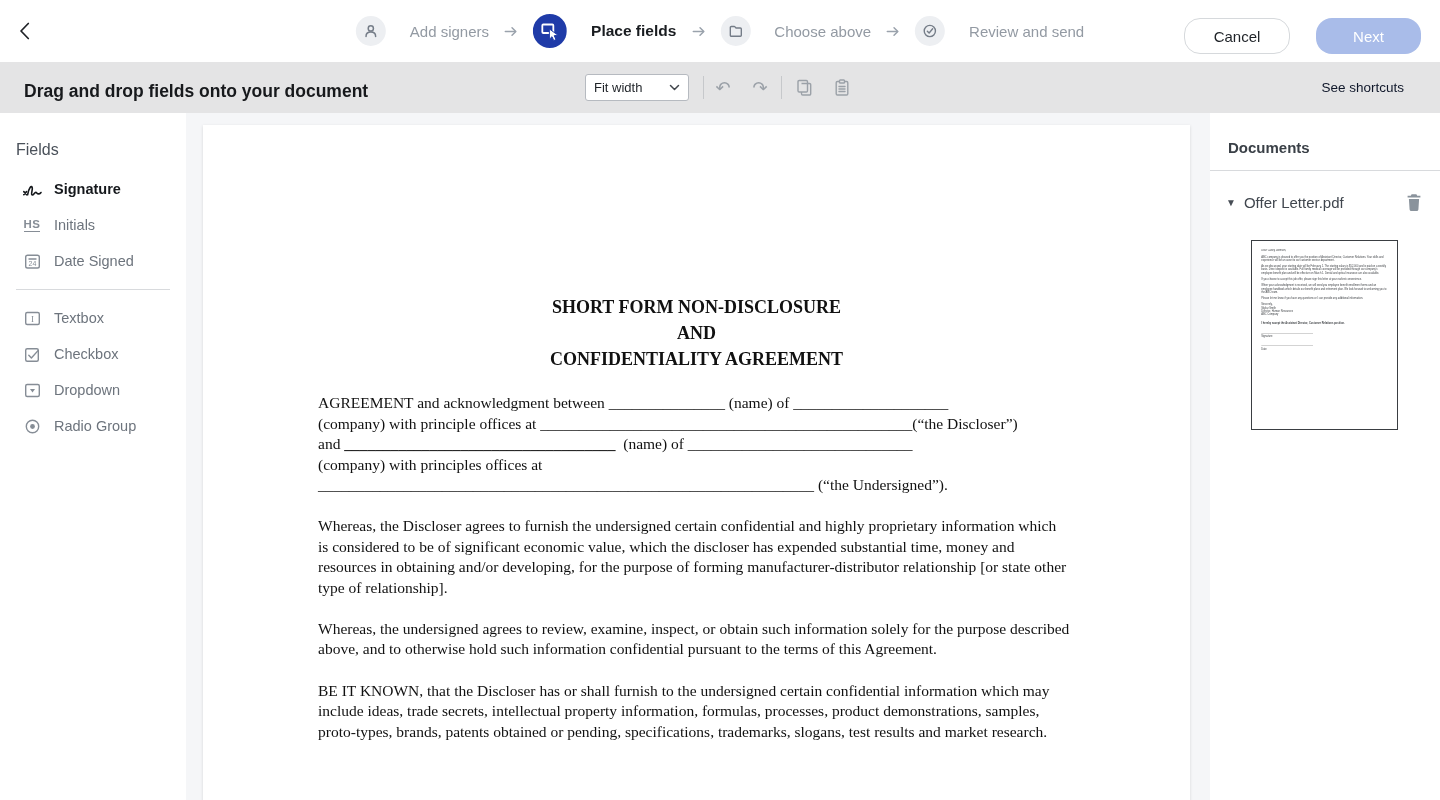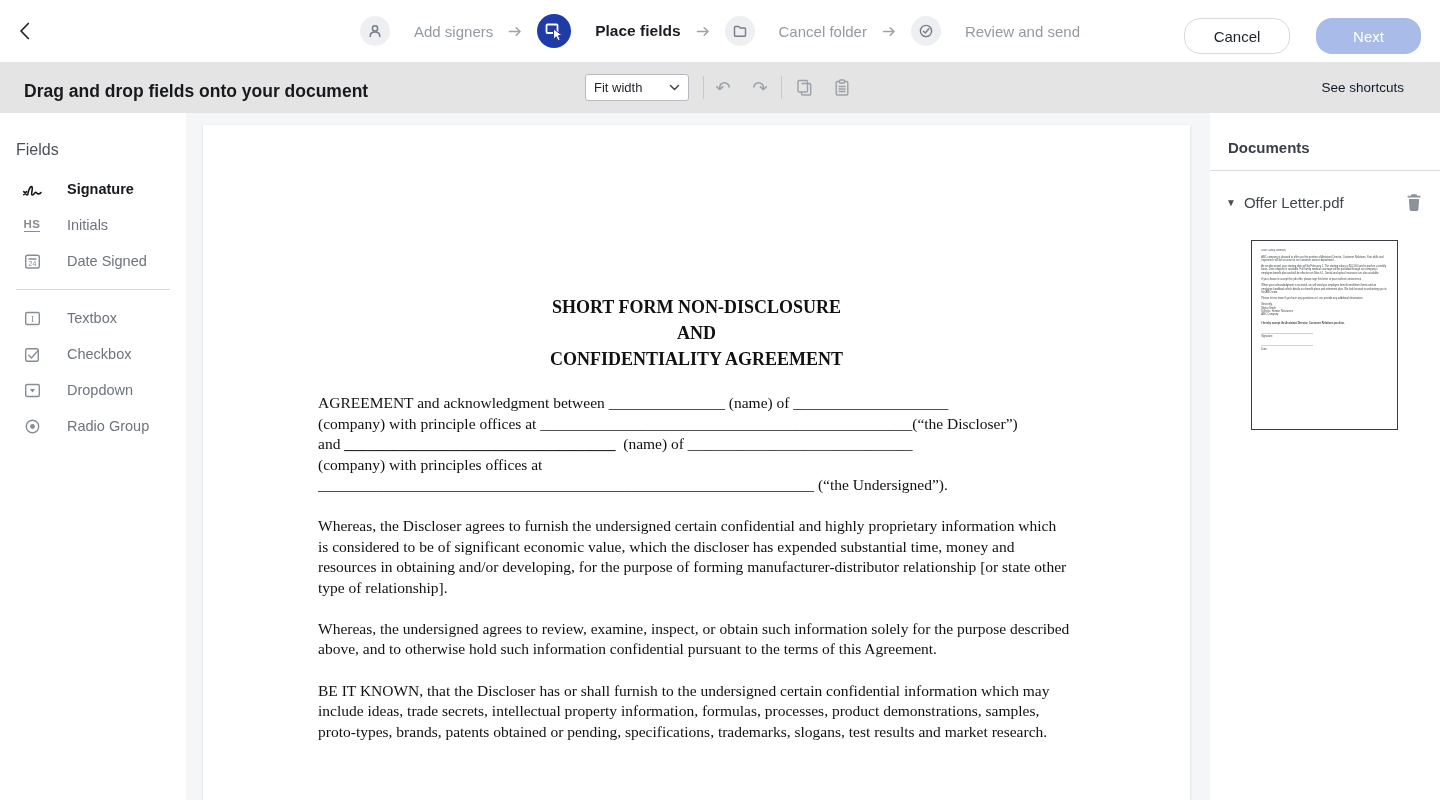--- a/index.html
+++ b/index.html
@@ -31,21 +31,21 @@
   .zoom-select .chev{margin-left:auto;display:flex}
   .tool-sep{position:absolute;top:14px;width:1px;height:23px;background:#c6c8cb}
   .tool-ic{position:absolute;top:0;height:51px;width:30px;border:0;background:transparent;display:flex;align-items:center;justify-content:center;color:var(--c-toolicon);cursor:pointer}
   .tool-ic.uc{font-family:"DejaVu Sans",sans-serif;font-size:18px;line-height:1}
   .see-shortcuts{position:absolute;right:36px;top:0;height:51px;display:flex;align-items:center;font-size:13.5px;color:#0f172a;cursor:pointer;background:transparent;border:0;font-family:"Liberation Sans",sans-serif}
 
   
   .fields-panel{position:absolute;left:0;top:113px;width:186px;bottom:0;background:#fff}
   .fields-heading{padding:28px 0 12px 16px;font-size:16px;color:#4a515a}
   .field-item{display:flex;align-items:center;height:36px;padding-left:21px;cursor:grab}
-  .field-ic{width:22px;display:flex;justify-content:center;margin-right:24px;color:var(--c-icongray);flex:0 0 auto}
+  .field-ic{width:22px;display:flex;justify-content:center;margin-right:11px;color:var(--c-icongray);flex:0 0 auto}
   .field-label{font-size:14.5px;color:var(--c-sidetext)}
   .field-item.active .field-label{color:#15181c;font-weight:bold}
   .field-item.active .field-ic{color:#15181c}
   .hs-ic{font-size:11.5px;font-weight:bold;color:var(--c-icongray);border-bottom:1.5px solid var(--c-icongray);letter-spacing:.5px;line-height:1.1;padding-bottom:1px}
   .fields-divider{height:1px;background:var(--c-divider);margin:10px 16px 10px 16px}
 
   
   .canvas{position:absolute;left:186px;top:113px;width:1024px;bottom:0;background:var(--c-canvas)}
   .page{position:absolute;left:17px;top:12px;width:987px;height:720px;background:#fff;box-shadow:0 1px 3px rgba(0,0,0,.13)}
   .doc{font-family:"Liberation Serif",serif;color:#111}
@@ -126,21 +126,21 @@
           </g>
         </svg>
     </span>
 
     <div class="step">
       <span class="step-circle">
         <svg width="16" height="16" viewBox="0 0 16 16">
             <path d="M2.5 12.2V4.5a1 1 0 0 1 1-1h2.9a1 1 0 0 1 .75.34L8.2 5h4.3a1 1 0 0 1 1 1v6.2a1 1 0 0 1-1 1H3.5a1 1 0 0 1-1-1Z" fill="none" stroke="#757d88" stroke-width="1.4" stroke-linejoin="round"></path>
           </svg>
       </span>
-      <span class="step-label">Cancel folder</span>
+      <span class="step-label">Choose above</span>
     </div>
     <span class="step-arrow">
       <svg width="14" height="11" viewBox="0 0 14 11">
           <g fill="none" stroke="#9aa2ac" stroke-width="1.5" stroke-linecap="round" stroke-linejoin="round">
             <path d="M1.5 5.5h10"></path>
             <path d="M8.2 1.8 12 5.5 8.2 9.2"></path>
           </g>
         </svg>
     </span>
 

